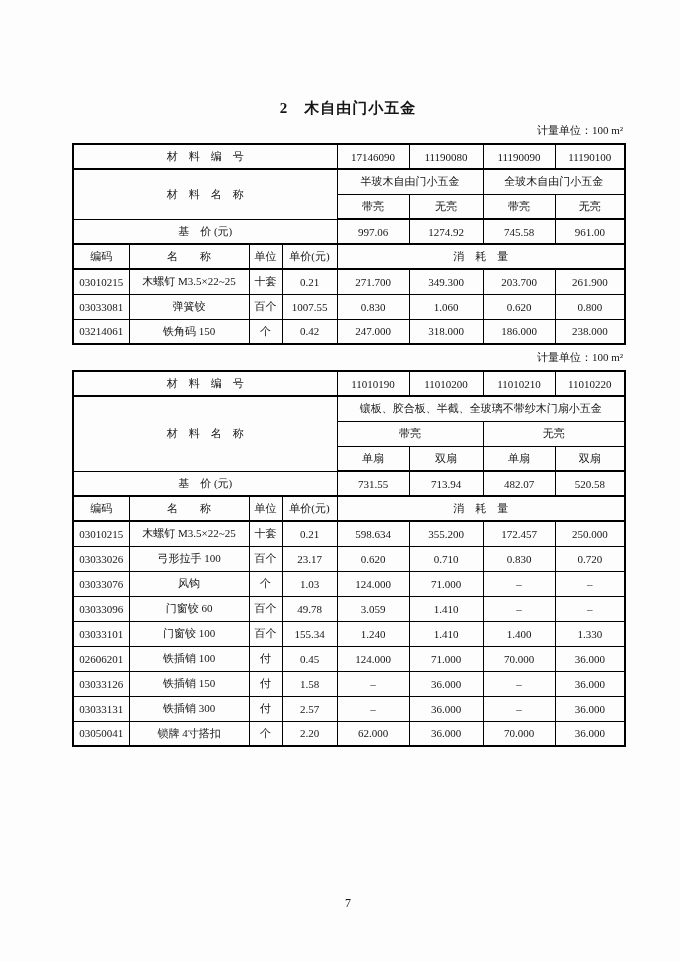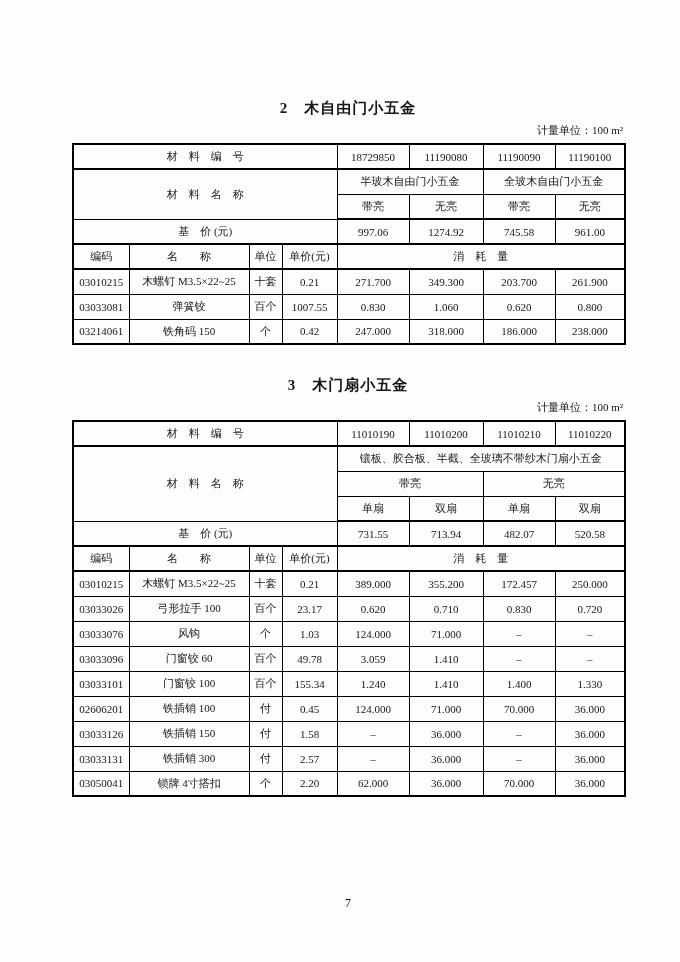--- a/index.html
+++ b/index.html
@@ -43,21 +43,21 @@
           <col style="width:33px">
           <col style="width:55px">
         <col style="width:72px">
           <col style="width:74px">
           <col style="width:72px">
           <col style="width:70px">
       </colgroup>
       <tbody>
           <tr class="hb">
         <td colspan="4">材　料　编　号</td>
-        <td>18729850</td>
+        <td>17146090</td>
         <td>11190080</td>
         <td>11190090</td>
         <td>11190100</td>
       </tr>
       <tr>
         <td colspan="4" rowspan="2">材　料　名　称</td>
         <td colspan="2">半玻木自由门小五金</td>
         <td colspan="2">全玻木自由门小五金</td>
       </tr>
       <tr class="hb">
@@ -106,21 +106,20 @@
         <td>个</td>
         <td class="price">0.42</td>
         <td>247.000</td>
         <td>318.000</td>
         <td>186.000</td>
         <td>238.000</td>
       </tr>
     </tbody>
       </table>
 
-    <h2 class="sec-title sec-gap">3　木门扇小五金</h2>
     <div class="unit-note">计量单位：100 m²</div>
 
     <table class="quota">
       <colgroup>
         <col style="width:56px">
           <col style="width:120px">
           <col style="width:33px">
           <col style="width:55px">
         <col style="width:72px">
           <col style="width:74px">
@@ -161,21 +160,21 @@
         <td>名　　称</td>
         <td>单位</td>
         <td>单价(元)</td>
         <td colspan="4">消　耗　量</td>
       </tr>
       <tr>
         <td>03010215</td>
         <td class="name">木螺钉 M3.5×22~25</td>
         <td>十套</td>
         <td class="price">0.21</td>
-        <td>389.000</td>
+        <td>598.634</td>
         <td>355.200</td>
         <td>172.457</td>
         <td>250.000</td>
       </tr>
       <tr>
         <td>03033026</td>
         <td class="name">弓形拉手 100</td>
         <td>百个</td>
         <td class="price">23.17</td>
         <td>0.620</td>

